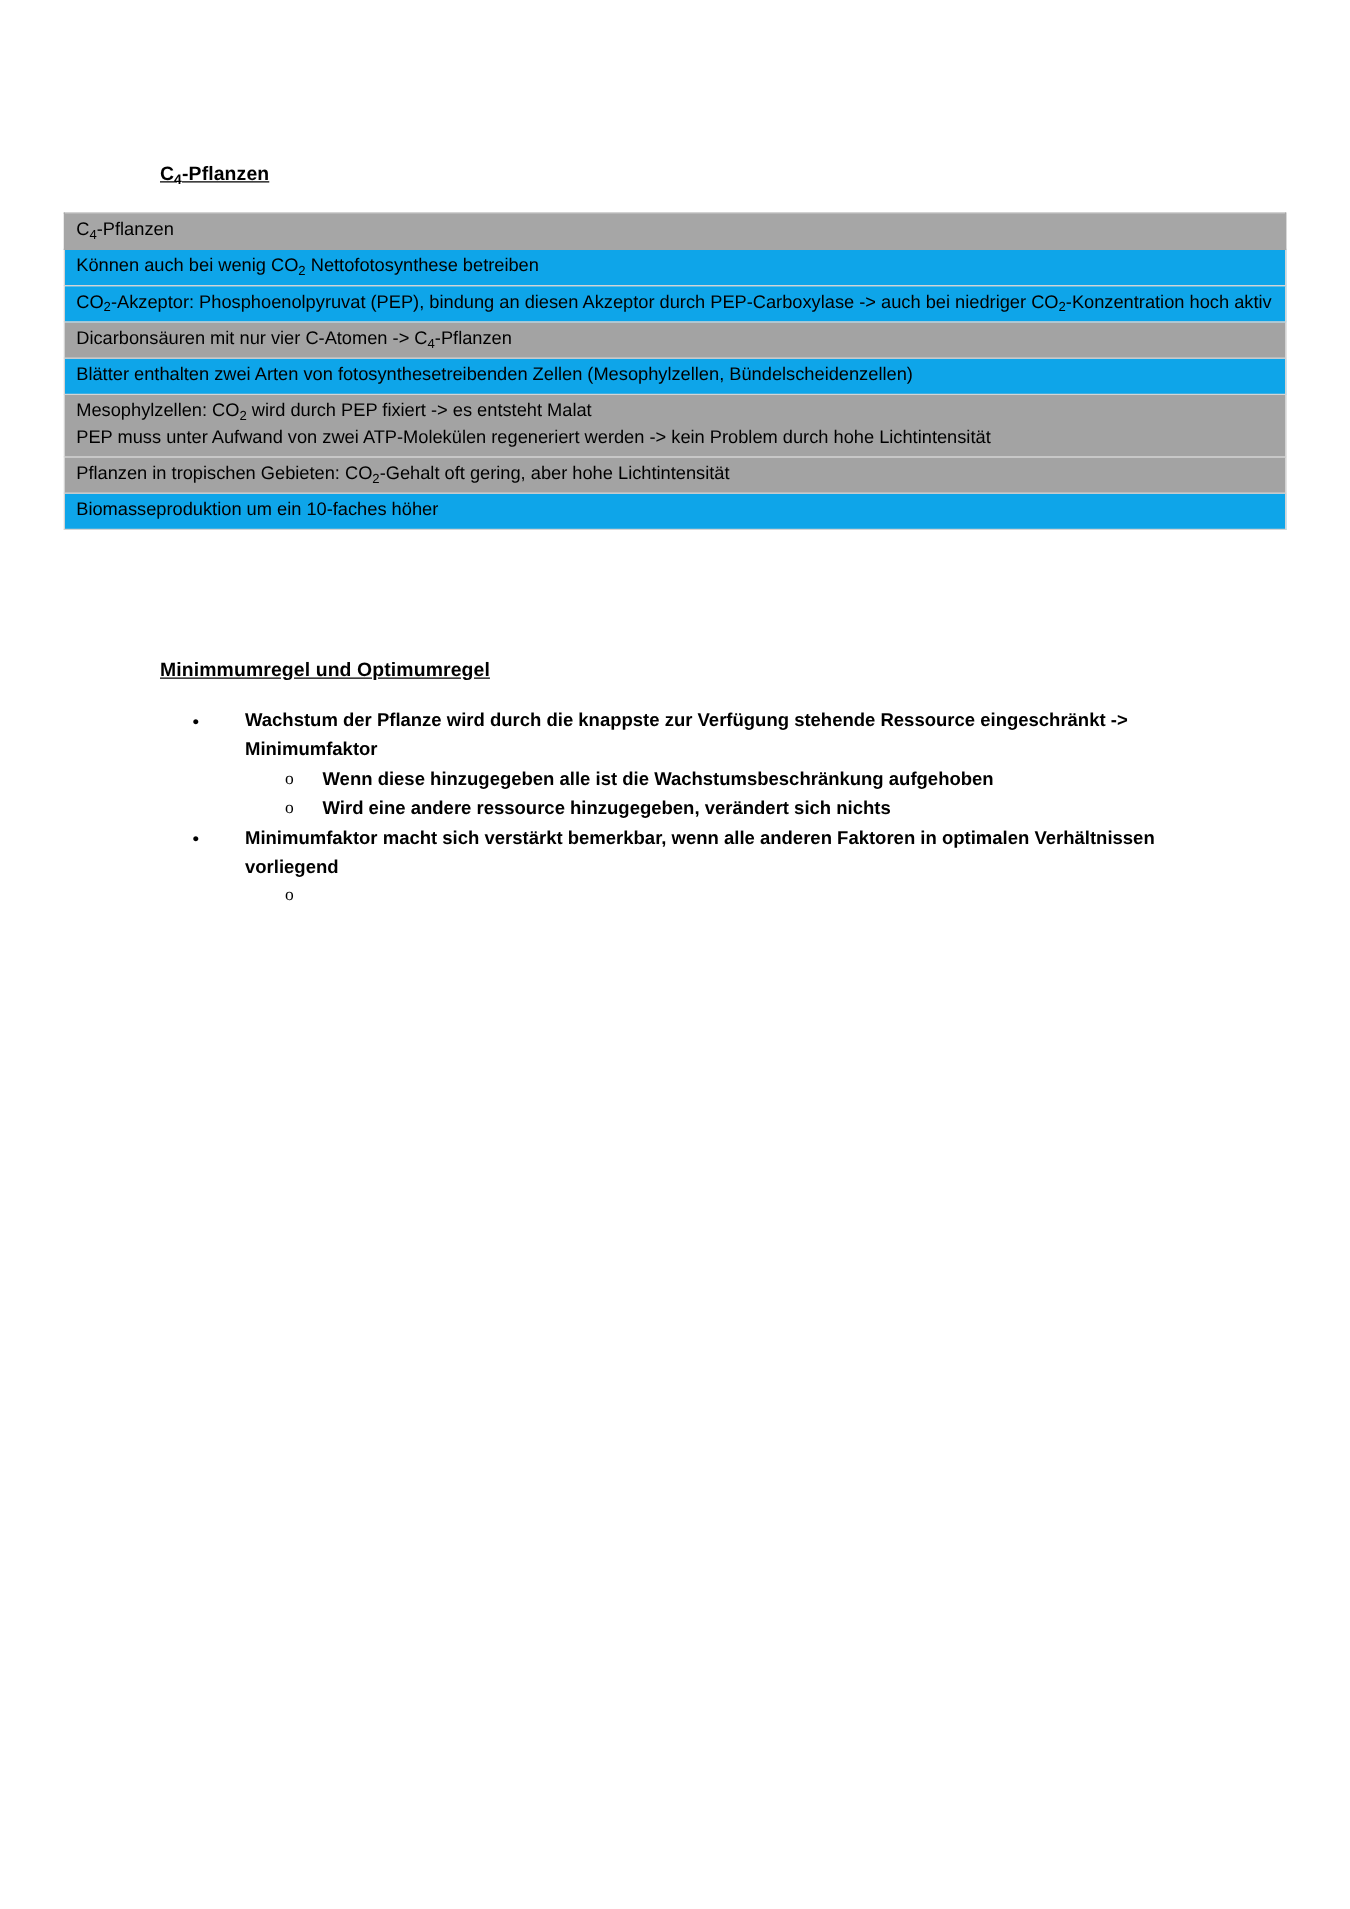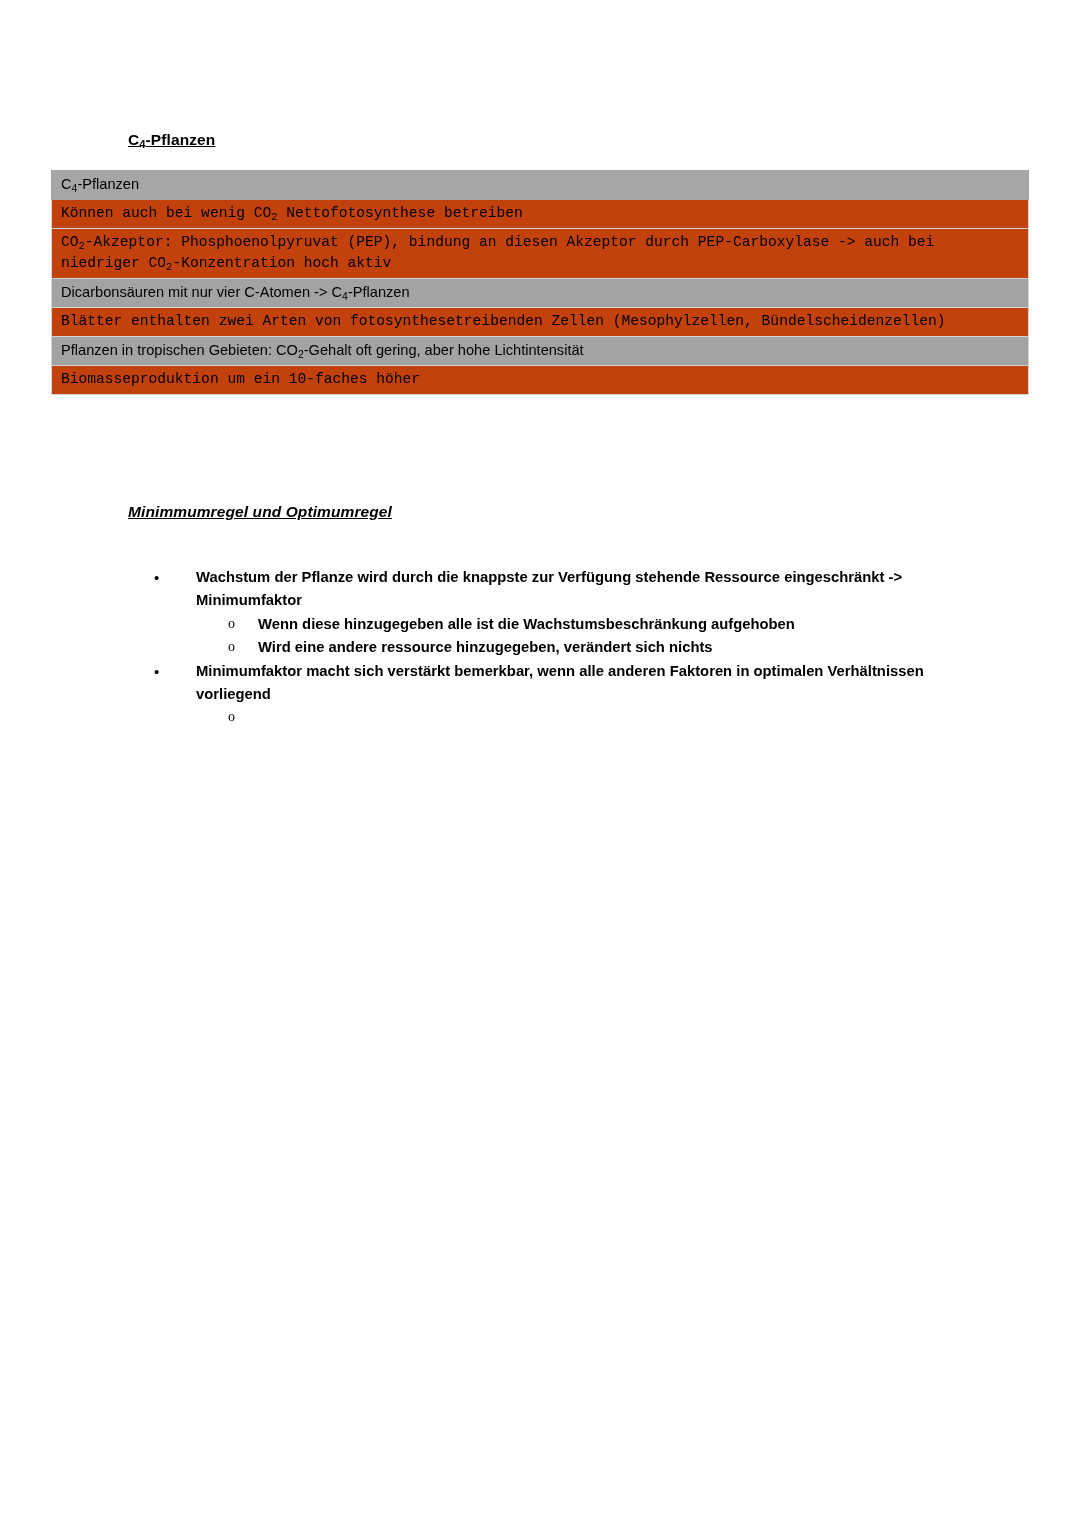--- a/index.html
+++ b/index.html
@@ -26,22 +26,21 @@
     font-weight: bold;
     text-decoration: underline;
     letter-spacing: 0.1px;
   }
   #heading-c4 {
     left: 128px;
     top: 131px;
   }
   #heading-min-opt {
     left: 128px;
-    top: 503px;
-    font-style: italic;
+    top: 528px;
   }
   sub {
     font-size: 0.72em;
     vertical-align: baseline;
     position: relative;
     top: 0.28em;
   }
   
   .table-wrap {
     position: absolute;
@@ -62,22 +61,21 @@
     vertical-align: top;
   }
   tr.header-row td {
     background: #a6a6a6;
     border-color: #a6a6a6;
   }
   tr.shade td {
     background: #a3a3a3;
   }
   tr.plain td {
-    background: #c2410c;
-    font-family: Liberation Mono, monospace;
+    background: #0ea5e9;
   }
   
   .bullets {
     position: absolute;
     left: 150px;
     top: 566px;
     width: 820px;
     font-size: 14.8px;
     line-height: 1.58;
   }
@@ -127,20 +125,23 @@
         <tr class="plain">
           <td>CO<sub>2</sub>-Akzeptor: Phosphoenolpyruvat (PEP), bindung an diesen Akzeptor durch PEP-Carboxylase -&gt; auch bei niedriger CO<sub>2</sub>-Konzentration hoch aktiv</td>
         </tr>
         <tr class="shade">
           <td>Dicarbonsäuren mit nur vier C-Atomen -&gt; C<sub>4</sub>-Pflanzen</td>
         </tr>
         <tr class="plain">
           <td>Blätter enthalten zwei Arten von fotosynthesetreibenden Zellen (Mesophylzellen, Bündelscheidenzellen)</td>
         </tr>
         <tr class="shade">
+          <td>Mesophylzellen: CO<sub>2</sub> wird durch PEP fixiert -&gt; es entsteht Malat<br>PEP muss unter Aufwand von zwei ATP-Molekülen regeneriert werden -&gt; kein Problem durch hohe Lichtintensität</td>
+        </tr>
+        <tr class="shade">
           <td>Pflanzen in tropischen Gebieten: CO<sub>2</sub>-Gehalt oft gering, aber hohe Lichtintensität</td>
         </tr>
         <tr class="plain">
           <td>Biomasseproduktion um ein 10-faches höher</td>
         </tr>
       </tbody>
     </table>
   </div>
 
   <div class="section-heading" id="heading-min-opt">

